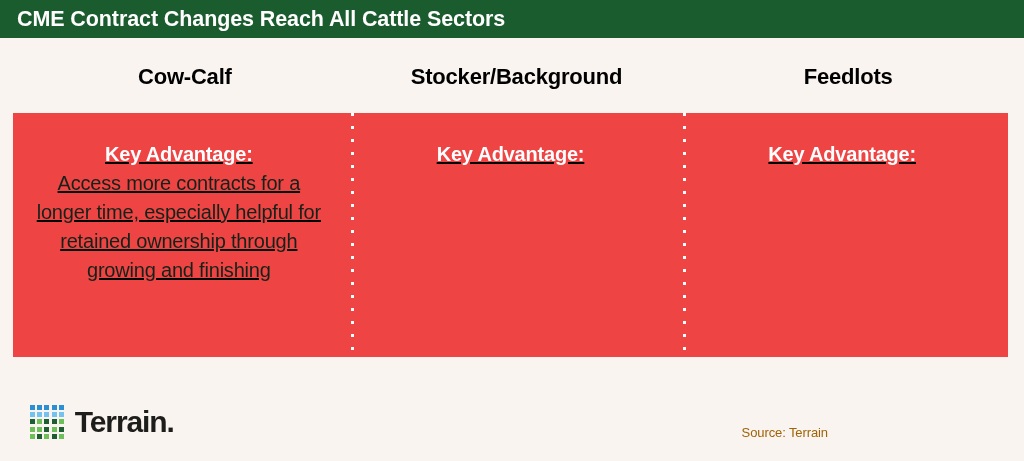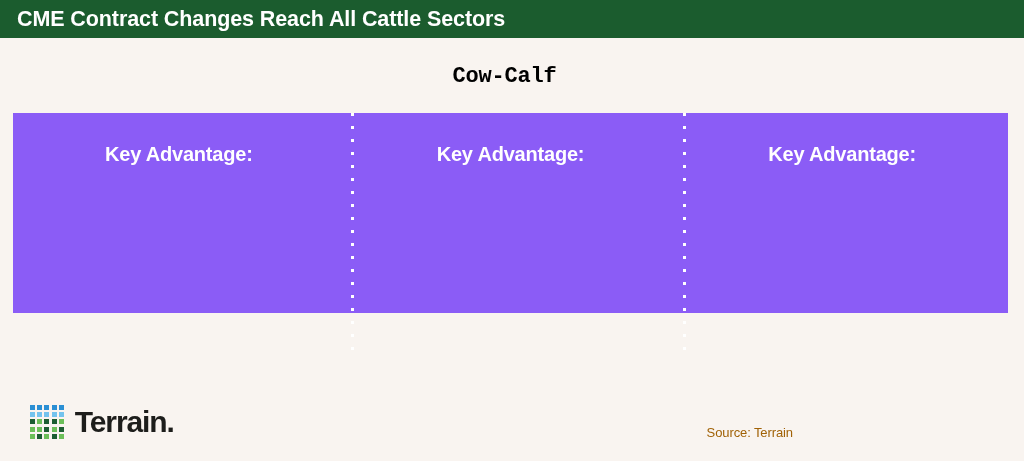--- a/index.html
+++ b/index.html
@@ -31,46 +31,46 @@
     font-size: 21.5px;
     font-weight: bold;
     letter-spacing: -0.1px;
     padding-left: 17px;
     white-space: nowrap;
   }
 
   
   .col-headers {
     position: absolute;
-    left: 7px;
+    left: 19px;
     top: 64px;
     width: 995px;
     height: 40px;
     display: flex;
-    font-family: Liberation Mono, monospace;
   }
   .col-header {
     flex: 1 1 0;
     text-align: center;
     color: #000000;
     font-size: 22px;
     font-weight: bold;
     letter-spacing: -0.2px;
     white-space: nowrap;
   }
 
   
   .panel {
     position: absolute;
     left: 13px;
     top: 113px;
     width: 995px;
-    height: 200px;
-    background: #8b5cf6;
-    display: flex;
+    height: 244px;
+    background: #ef4444;
+    display: flex;
+    text-decoration: underline;
   }
   .panel-col {
     flex: 1 1 0;
     position: relative;
     padding: 27px 22px 0 22px;
     box-sizing: border-box;
     text-align: center;
   }
   .key-advantage {
     color: #ffffff;
@@ -99,20 +99,21 @@
   .divider-1 { left: 338px; }
   .divider-2 { left: 670px; }
 
   
   .footer {
     position: absolute;
     left: 0;
     top: 390px;
     width: 816px;
     height: 71px;
+    padding-left: 35px;
   }
   .logo {
     position: absolute;
     left: 30px;
     top: 15px;
     display: flex;
     align-items: center;
   }
   .logo-grid {
     display: grid;
@@ -143,25 +144,28 @@
 </style>
 </head>
 <body>
 
 <div class="title-bar">
   <div class="title-text">CME Contract Changes Reach All Cattle Sectors</div>
 </div>
 
 <div class="col-headers">
   <div class="col-header">Cow-Calf</div>
+  <div class="col-header">Stocker/Background</div>
+  <div class="col-header">Feedlots</div>
 </div>
 
 <div class="panel">
   <div class="panel-col">
     <div class="key-advantage">Key Advantage:</div>
+    <div class="col-body">Access more contracts for a longer time, especially helpful for retained ownership through growing and finishing</div>
   </div>
   <div class="panel-col">
     <div class="key-advantage">Key Advantage:</div>
   </div>
   <div class="panel-col">
     <div class="key-advantage">Key Advantage:</div>
   </div>
   <div class="divider divider-1"></div>
   <div class="divider divider-2"></div>
 </div>

